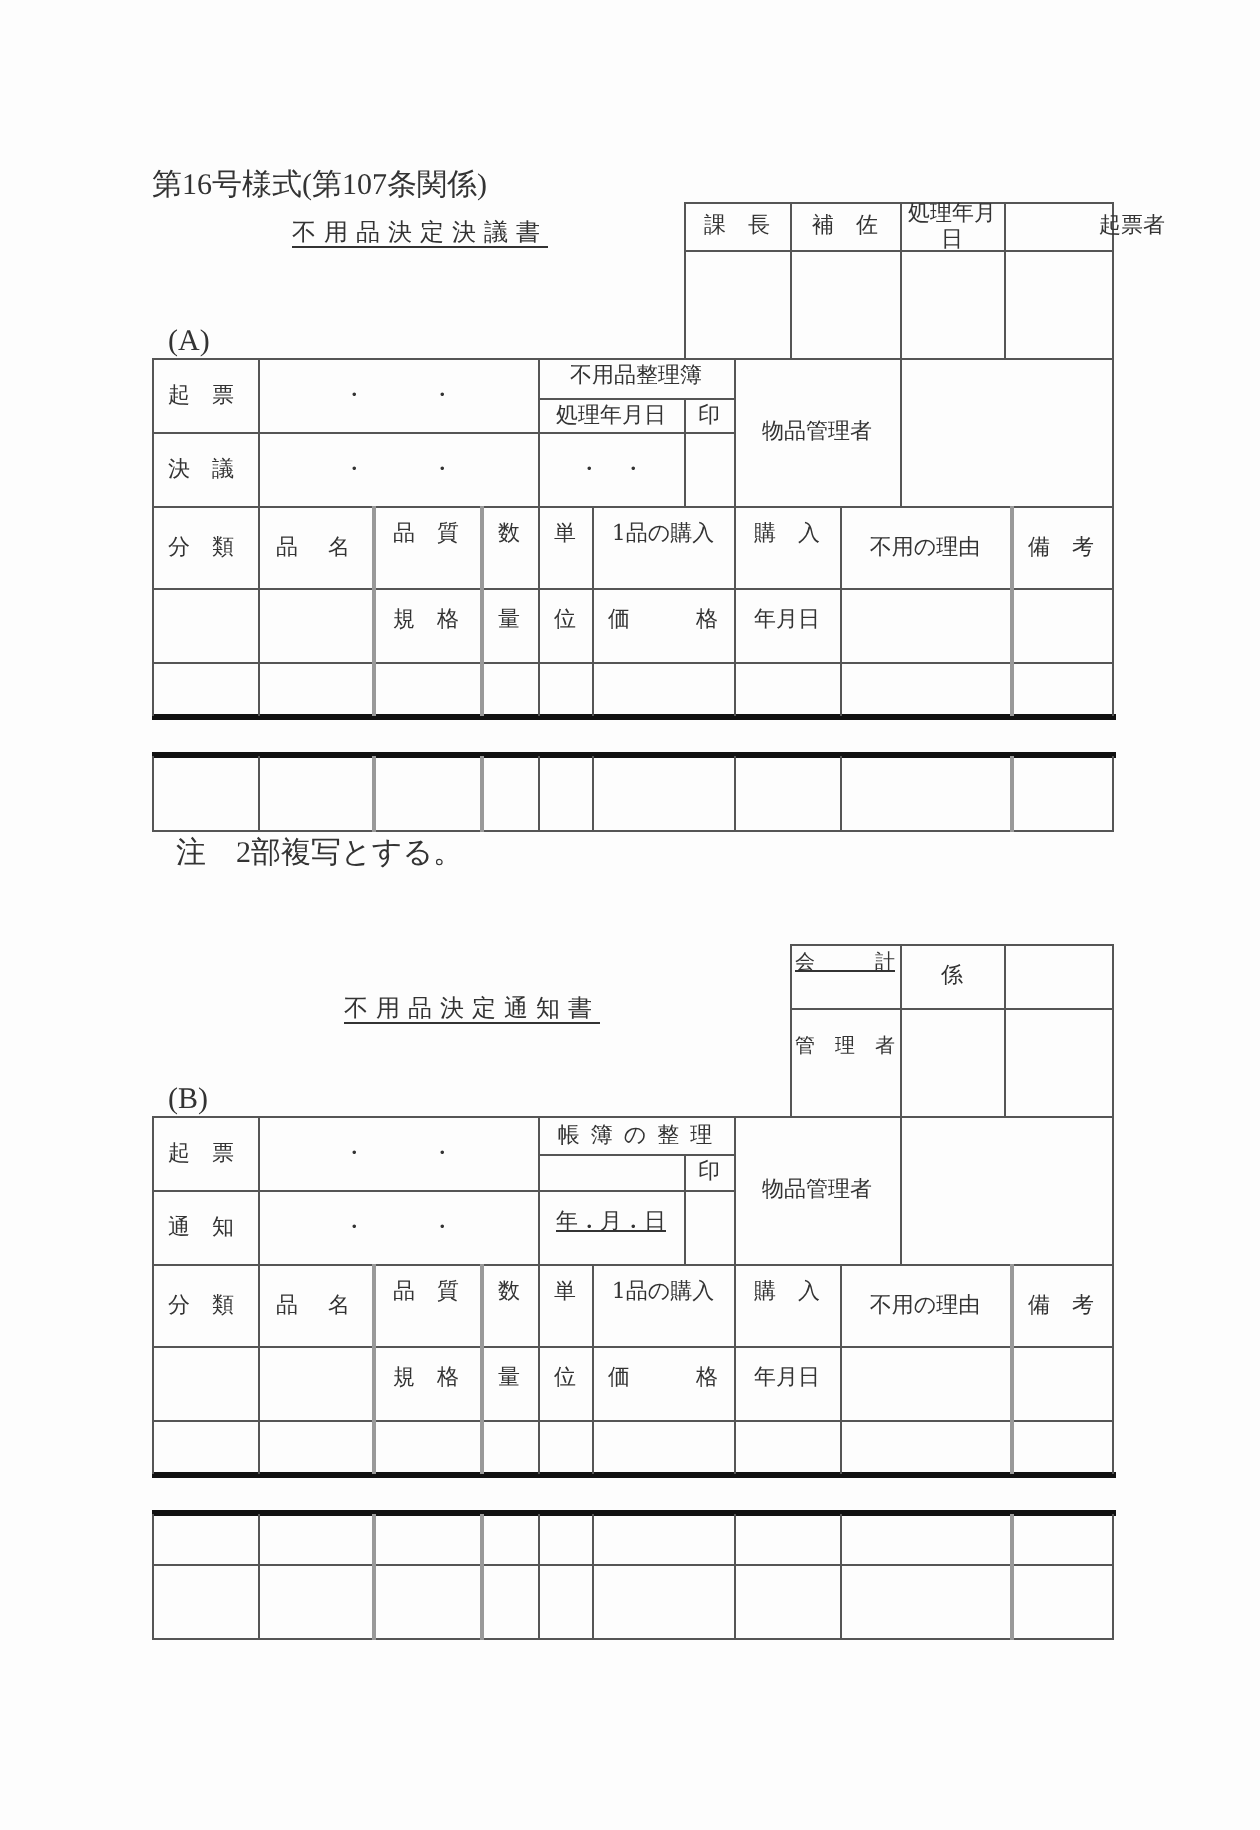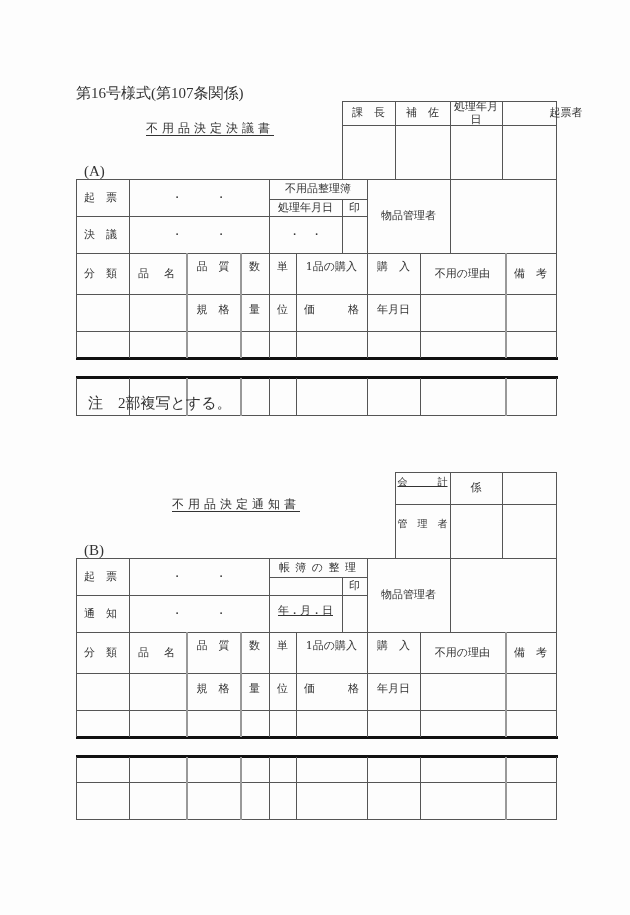--- a/index.html
+++ b/index.html
@@ -17,21 +17,21 @@
   .cell { position: absolute; display: flex; align-items: center; justify-content: center; font-size: 11px; text-align: center; line-height: 1.2; }
   .spread { justify-content: space-between; padding: 0 8px; box-sizing: border-box; }
   .two { flex-direction: column; }
   .two span { display: block; margin-top: 29px; }
 </style>
 </head>
 <body>
 
 <div class="abs txt" style="left:76px;top:86px;">第16号様式(第107条関係)</div>
 
-<div class="abs title" style="left:146px;top:120px;">不用品決定決議書</div>
+<div class="abs title" style="left:146px;top:108px;">不用品決定決議書</div>
 <div class="abs txt" style="left:84px;top:164px;">(A)</div>
 
 <div>
   <div class="hl" style="left:342px;top:101px;width:215px;"></div>
   <div class="hl" style="left:342px;top:125px;width:215px;"></div>
   <div class="vl" style="left:342px;top:101px;height:78px;"></div>
   <div class="vl" style="left:395px;top:101px;height:78px;"></div>
   <div class="vl" style="left:450px;top:101px;height:78px;"></div>
   <div class="vl" style="left:502px;top:101px;height:78px;"></div>
   <div class="vl" style="left:556px;top:101px;height:78px;"></div>
@@ -125,21 +125,21 @@
       </div>
     <div class="cell" style="left:420px;top:253px;width:85px;height:41px;">不用の理由</div>
     <div class="cell" style="left:505px;top:253px;width:51px;height:41px;">備　考</div>
   </div>
 
   <div class="abs" style="left:77px;top:295px;width:479px;height:36px;"></div>
   <div class="abs" style="left:77px;top:332px;width:479px;height:25px;"></div>
   <div class="abs" style="left:77px;top:379px;width:479px;height:36px;"></div>
 </div>
 
-<div class="abs txt" style="left:88px;top:396px;">注　2部複写とする。</div>
+<div class="abs txt" style="left:88px;top:420px;">注　2部複写とする。</div>
 
 <div class="abs title" style="left:172px;top:496px;">不用品決定通知書</div>
 <div class="abs txt" style="left:84px;top:543px;">(B)</div>
 
 <div>
   <div class="hl" style="left:395px;top:472px;width:162px;"></div>
   <div class="hl" style="left:395px;top:504px;width:162px;"></div>
   <div class="vl" style="left:395px;top:472px;height:86px;"></div>
   <div class="vl" style="left:450px;top:472px;height:86px;"></div>
   <div class="vl" style="left:502px;top:472px;height:86px;"></div>

